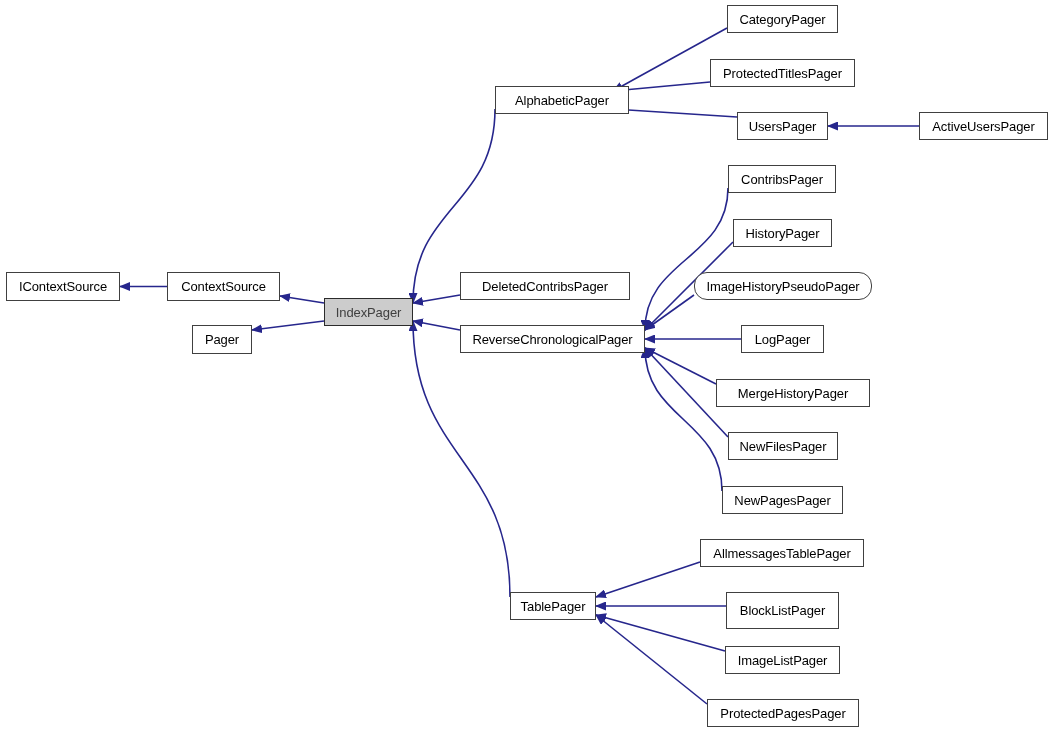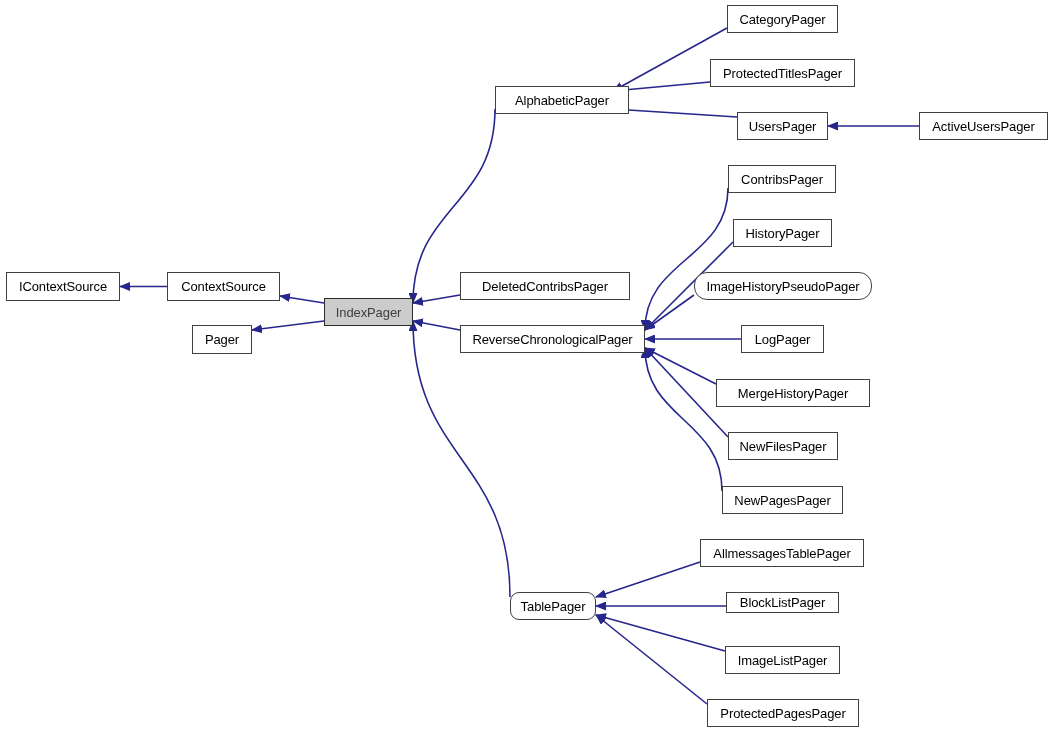--- a/index.html
+++ b/index.html
@@ -131,27 +131,27 @@
       </div>
       <div class="node" style="left: 716px; top: 379px; width: 154px; height: 28px;">
         <span class="node-label">MergeHistoryPager</span>
       </div>
       <div class="node" style="left: 728px; top: 432px; width: 110px; height: 28px;">
         <span class="node-label">NewFilesPager</span>
       </div>
       <div class="node" style="left: 722px; top: 486px; width: 121px; height: 28px;">
         <span class="node-label">NewPagesPager</span>
       </div>
-      <div class="node" style="left: 510px; top: 592px; width: 86px; height: 28px; border-radius: 9px;">
+      <div class="node" style="left: 510px; top: 592px; width: 86px; height: 28px;">
         <span class="node-label">TablePager</span>
       </div>
       <div class="node" style="left: 700px; top: 539px; width: 164px; height: 28px;">
         <span class="node-label">AllmessagesTablePager</span>
       </div>
-      <div class="node" style="left: 726px; top: 592px; width: 113px; height: 21px;">
+      <div class="node" style="left: 726px; top: 592px; width: 113px; height: 37px;">
         <span class="node-label">BlockListPager</span>
       </div>
       <div class="node" style="left: 725px; top: 646px; width: 115px; height: 28px;">
         <span class="node-label">ImageListPager</span>
       </div>
       <div class="node" style="left: 707px; top: 699px; width: 152px; height: 28px;">
         <span class="node-label">ProtectedPagesPager</span>
       </div>
     </div>
 

